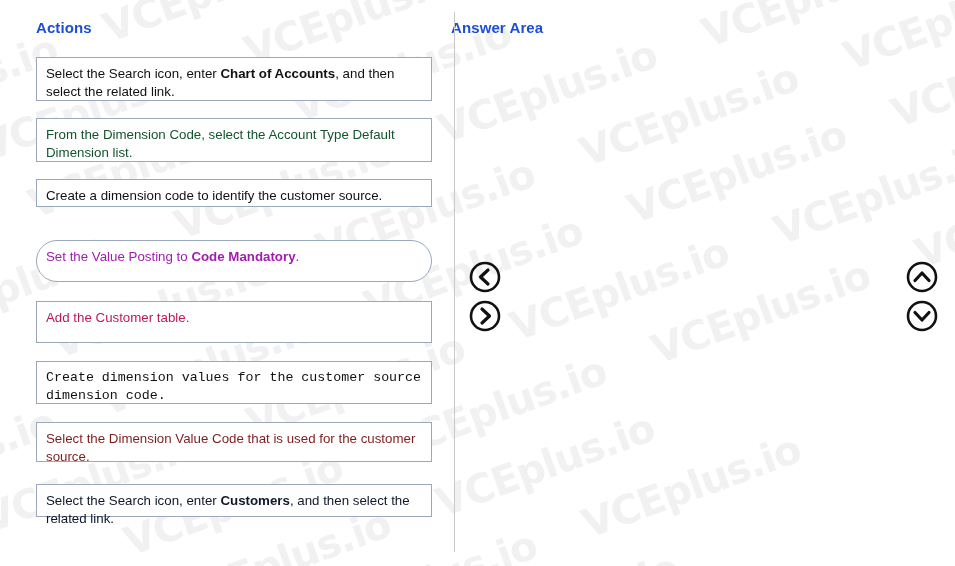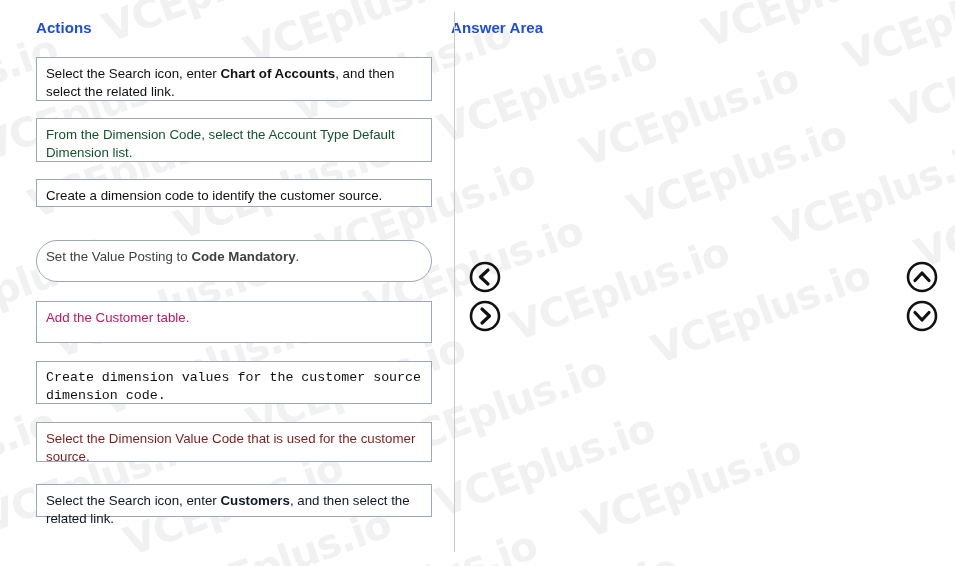--- a/index.html
+++ b/index.html
@@ -125,21 +125,21 @@
   <div class="panel-title" id="actions-title">Actions</div>
 
   <div class="panel-title" id="answer-title">Answer Area</div>
 
   <div id="divider"></div>
 
   <div id="actions-list">
       <div class="action-box" id="action-chart-of-accounts" style="top: 57px; height: 44px; border-color: rgb(154, 168, 188); color: rgb(17, 17, 17);"><span>Select the Search icon, enter </span><b>Chart of Accounts</b><span>, and then select the related link.</span></div>
       <div class="action-box" id="action-dimension-code-account-type" style="top: 118px; height: 44px; border-color: rgb(154, 168, 188); color: #14532d;"><span>From the Dimension Code, select the Account Type Default Dimension list.</span></div>
       <div class="action-box" id="action-create-dimension-code" style="top: 179px; height: 28px; border-color: rgb(154, 168, 188); color: rgb(17, 17, 17);"><span>Create a dimension code to identify the customer source.</span></div>
-      <div class="action-box" id="action-value-posting-code-mandatory" style="top: 240px; height: 42px; border-color: rgb(154, 168, 188); color: #404040; border-radius: 21px;"><span>Set the Value Posting to </span><b>Code Mandatory</b><span>.</span></div>
+      <div class="action-box" id="action-value-posting-code-mandatory" style="top: 240px; height: 42px; border-color: rgb(154, 168, 188); color: #a21caf; border-radius: 21px;"><span>Set the Value Posting to </span><b>Code Mandatory</b><span>.</span></div>
       <div class="action-box" id="action-add-customer-table" style="top: 301px; height: 42px; border-color: rgb(154, 168, 188); color: #be185d;"><span>Add the Customer table.</span></div>
       <div class="action-box" id="action-create-dimension-values" style="top: 361px; height: 43px; border-color: rgb(154, 168, 188); color: rgb(17, 17, 17); font-family: Liberation Mono, monospace;"><span>Create dimension values for the customer source dimension code.</span></div>
       <div class="action-box" id="action-select-dimension-value-code" style="top: 422px; height: 40px; border-color: rgb(154, 168, 188); color: #7f1d1d;"><span>Select the Dimension Value Code that is used for the customer source.</span></div>
       <div class="action-box" id="action-customers-search" style="top: 484px; height: 33px; border-color: rgb(154, 168, 188); color: #0f172a;"><span>Select the Search icon, enter </span><b>Customers</b><span>, and then select the related link.</span></div>
     </div>
 
   <div id="answer-area"></div>
 
   <div class="circle-btn" id="arrow-left">
     <svg width="32" height="32" viewBox="0 0 32 32" aria-hidden="true">

